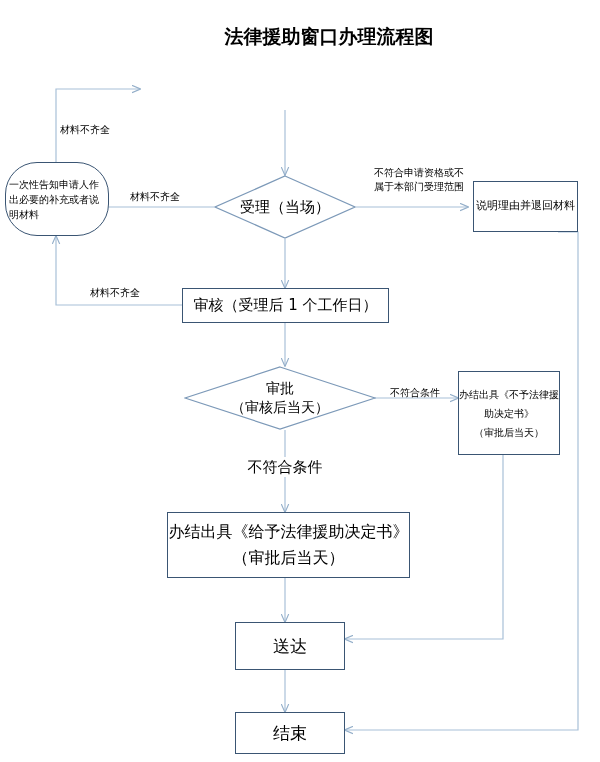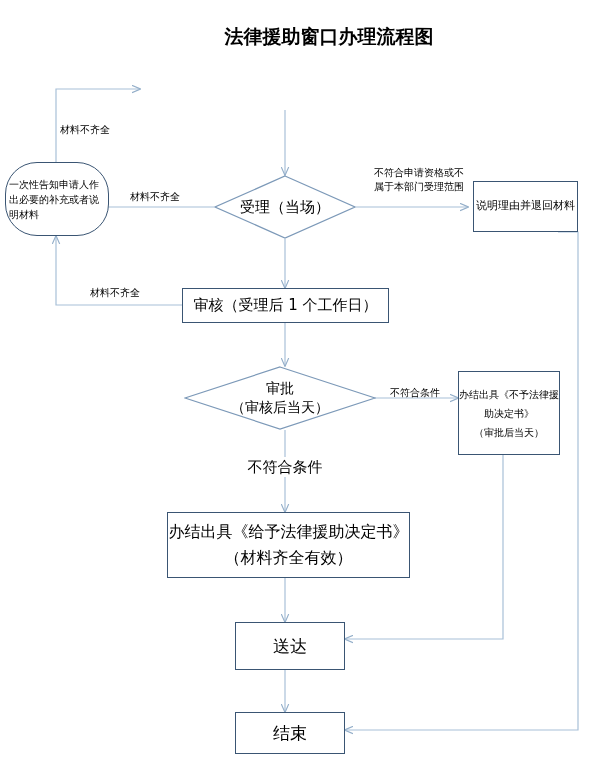--- a/index.html
+++ b/index.html
@@ -144,21 +144,21 @@
       <polygon points="96,1 191,32 96,63 1,32" fill="#ffffff" stroke="#7c99b8" stroke-width="1.2"></polygon>
     </svg>
     <div class="diamond-label" style="font-size:14px; white-space:pre-line;">审批
 （审核后当天）</div>
   </div>
 
   <div class="node rect" style="left:458px; top:371px; width:102px; height:84px; font-size:10px; line-height:1.9; white-space:pre-line;">办结出具《不予法律援助决定书》
 （审批后当天）</div>
 
   <div class="node rect" style="left:167px; top:512px; width:243px; height:66px; font-size:16px; line-height:1.65; white-space:pre-line;">办结出具《给予法律援助决定书》
-（材料齐全有效）</div>
+（审批后当天）</div>
 
   <div class="node rect" style="left:235px; top:622px; width:110px; height:48px; font-size:17px;">送达</div>
 
   <div class="node rect" style="left:235px; top:712px; width:110px; height:42px; font-size:17px;text-align:center;">结束</div>
 
   <div class="edge-label" style="left:40px; top:123px; width:90px; font-size:10px;">材料不齐全</div>
 
   <div class="edge-label" style="left:108px; top:190px; width:94px; font-size:10px;">材料不齐全</div>
 
   <div class="edge-label" style="left:68px; top:286px; width:94px; font-size:10px;">材料不齐全</div>

